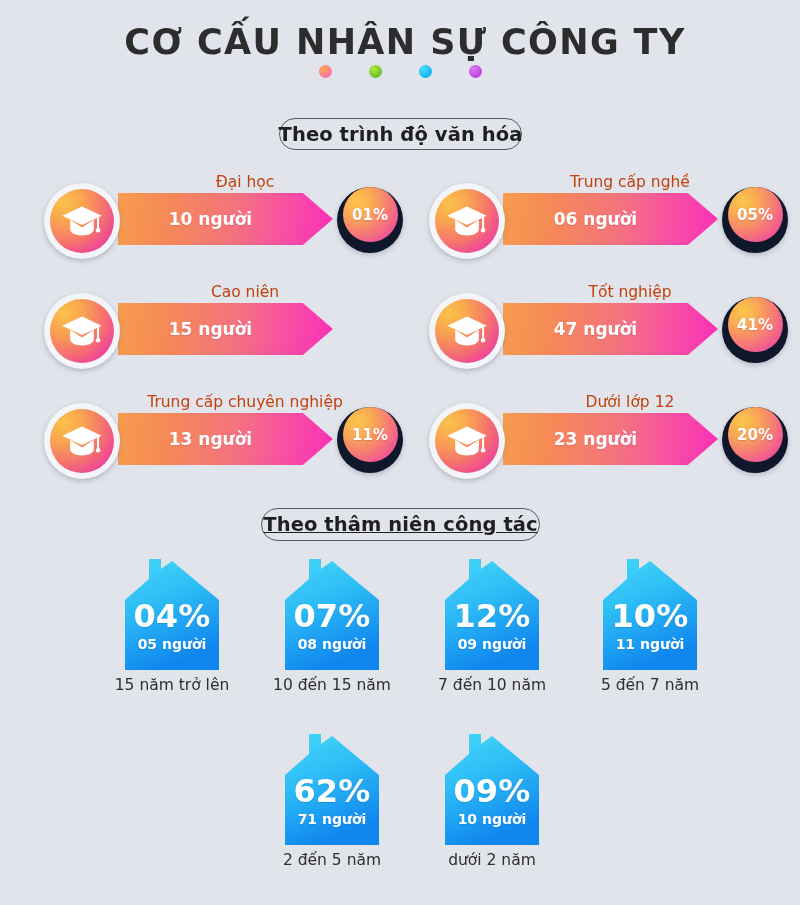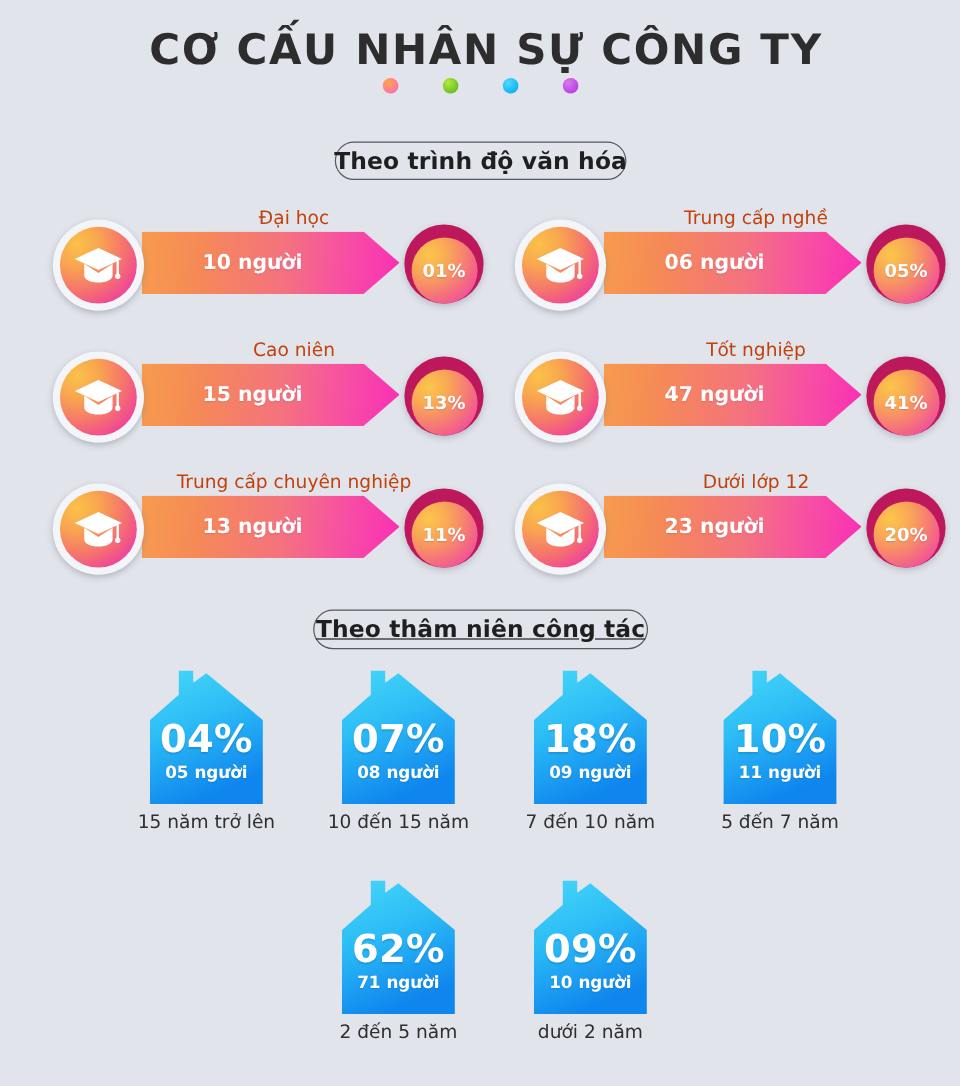--- a/index.html
+++ b/index.html
@@ -137,24 +137,24 @@
   .cap-inner svg { width: 42px; height: 42px; display: block; }
 
   
   .pct-circle {
     position: absolute;
     left: 297px;
     top: 22px;
     width: 66px;
     height: 66px;
     border-radius: 50%;
-    background: #be185d;
+    background: #0f172a;
     box-shadow: 0 2px 5px rgba(120,125,140,.4);
     display: flex;
-    align-items: flex-end;
+    align-items: flex-start;
     justify-content: center;
   }
   .pct-inner {
     width: 55px;
     height: 55px;
     border-radius: 50%;
     background:
       radial-gradient(circle at 26% 26%, #fcc64b 0%, #f9a855 28%, #f5747a 60%, #ef49a0 86%, #e935a8 100%);
     display: flex;
     align-items: center;
@@ -275,23 +275,20 @@
     <div class="cap-inner">
       <svg viewBox="0 0 64 64">
           <g fill="#ffffff">
             <path d="M32 10 L62 24 L32 38 L2 24 Z"></path>
             <path d="M14 30 L14 45 C14 50 22 54 32 54 C42 54 50 50 50 45 L50 30 L32 42 Z"></path>
             <rect x="55" y="26" width="3" height="18" rx="1.5"></rect>
             <circle cx="56.5" cy="46" r="3.4"></circle>
           </g>
         </svg>
     </div>
-  </div>
-  <div class="pct-circle">
-    <div class="pct-inner">13%</div>
   </div>
 </div>
 
 <div class="edu-row" style="left:425px; top:275px;">
   <div class="label">Tốt nghiệp</div>
   <div class="bar">
     <div class="count">47 người</div>
   </div>
   <div class="cap-circle">
     <div class="cap-inner">
@@ -391,21 +388,21 @@
   </div>
   <div class="caption">10 đến 15 năm</div>
 </div>
 
 <div class="house-cell" style="left:412px; top:555px;">
   <div class="house">
     <svg viewBox="0 0 110 115" preserveAspectRatio="none">
       <path d="M8 115 L8 45 L32 24 L32 4 L44 4 L44 14 L55 6 L102 45 L102 115 Z" fill="url(#houseGrad)"></path>
     </svg>
     <div class="txt">
-      <div class="hpct">18%</div>
+      <div class="hpct">12%</div>
       <div class="hcount">09 người</div>
     </div>
   </div>
   <div class="caption">7 đến 10 năm</div>
 </div>
 
 <div class="house-cell" style="left:570px; top:555px;">
   <div class="house">
     <svg viewBox="0 0 110 115" preserveAspectRatio="none">
       <path d="M8 115 L8 45 L32 24 L32 4 L44 4 L44 14 L55 6 L102 45 L102 115 Z" fill="url(#houseGrad)"></path>

